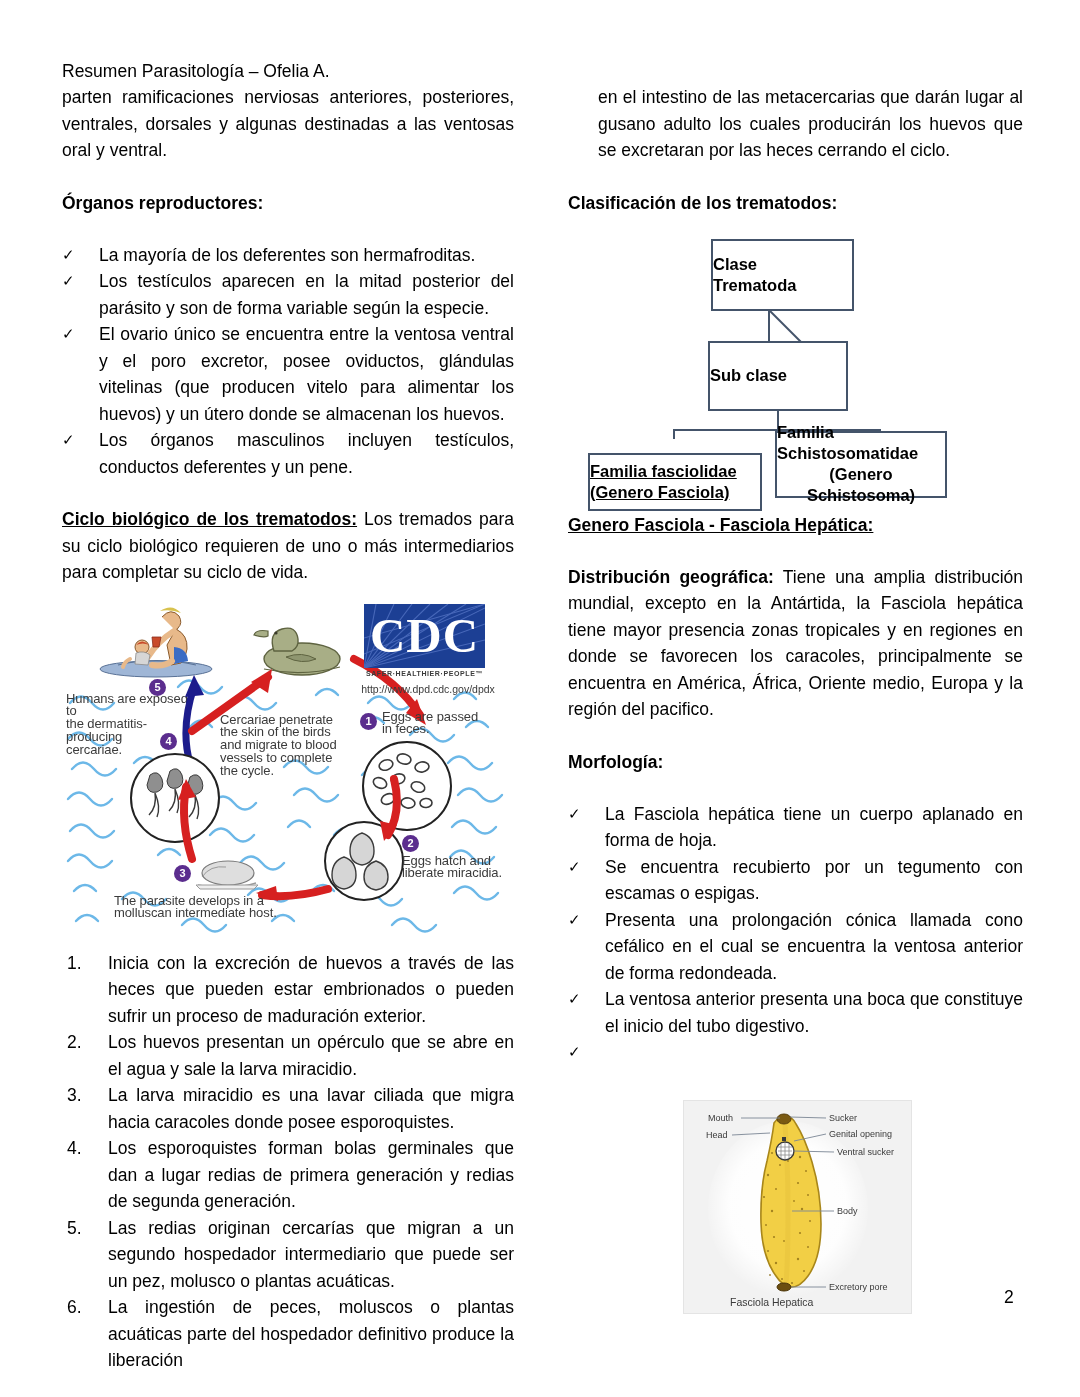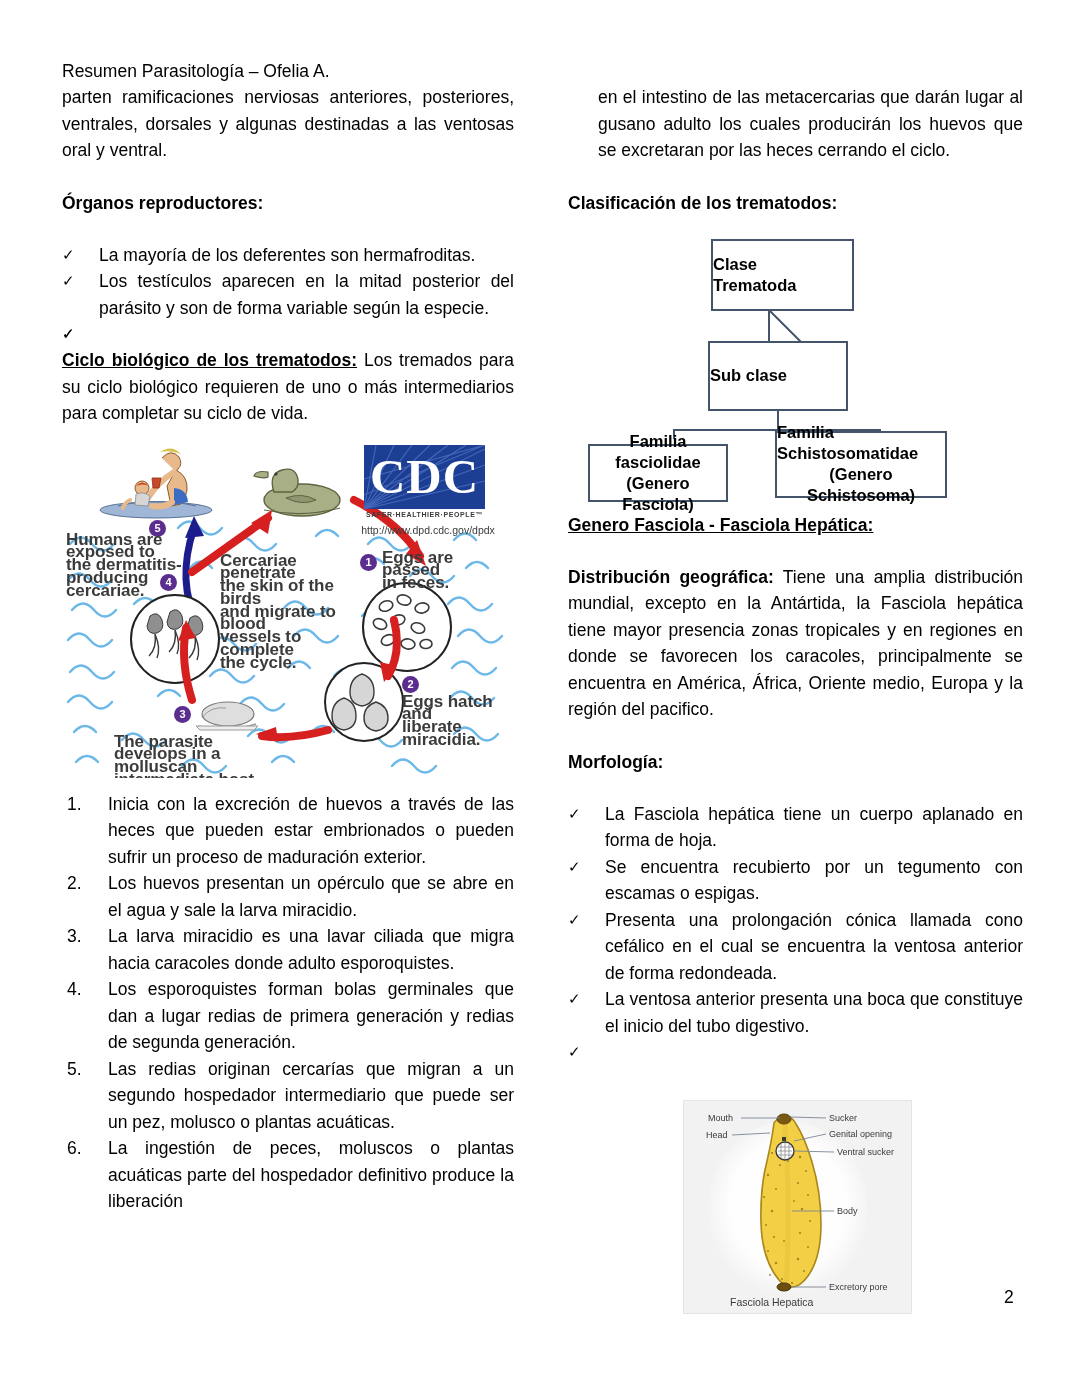--- a/index.html
+++ b/index.html
@@ -116,21 +116,21 @@
     font-weight: bold;
     line-height: 21px;
     text-align: center;
     display: flex;
     align-items: flex-start;
     justify-content: center;
     flex-direction: column;
   }
   #box-clase     { left: 143px; top: 10px;  width: 143px; height: 72px; }
   #box-subclase  { left: 140px; top: 112px; width: 140px; height: 70px; }
-  #box-fam1      { left: 20px;  top: 215px; width: 140px; height: 58px; }
+  #box-fam1      { left: 20px;  top: 224px; width: 174px; height: 58px; text-decoration: underline; }
   #box-fam2      { left: 207px; top: 202px; width: 172px; height: 67px; }
   .fline {
     position: absolute;
     background: #44546a;
   }
   #conn-diag {
     position: absolute;
     left: 200px;
     top: 80px;
     width: 34px;
@@ -147,24 +147,24 @@
     position: relative;
     width: 447px;
     height: 338px;
     background: #ffffff;
     overflow: hidden;
   }
   #cdc-figure svg { display: block; }
   .cdc-cap {
     position: absolute;
     font-family: "Liberation Sans", sans-serif;
-    font-size: 17px;
+    font-size: 13px;
     line-height: 12.8px;
     color: #3b3b3b;
-    font-weight: bold;
+    font-weight: normal;
     letter-spacing: -0.1px;
   }
   .cdc-num {
     position: absolute;
     width: 17px; height: 17px;
     border-radius: 50%;
     background: #5b2d8e;
     color: #ffffff;
     font-size: 11px;
     font-weight: bold;
@@ -247,22 +247,22 @@
 
     <div class="spacer-md"></div>
 
     <div class="heading">Órganos reproductores:</div>
 
     <div class="spacer-md"></div>
 
     <ul class="check-list">
       <li><span class="tick">✓</span><span>La mayoría de los deferentes son hermafroditas.</span></li>
       <li><span class="tick">✓</span><span>Los testículos aparecen en la mitad posterior del parásito y son de forma variable según la especie.</span></li>
-      <li><span class="tick">✓</span></li>
-      <li><span class="tick">✓</span></li>
+      <li><span class="tick">✓</span><span>El ovario único se encuentra entre la ventosa ventral y el poro excretor, posee oviductos, glándulas vitelinas (que producen vitelo para alimentar los huevos) y un útero donde se almacenan los huevos.</span></li>
+      <li><span class="tick">✓</span><span>Los órganos masculinos incluyen testículos, conductos deferentes y un pene.</span></li>
     </ul>
 
     <div class="spacer-md"></div>
 
     <p class="body-text"><span class="heading heading-ul" style="display:inline;">Ciclo biológico de los trematodos:</span><span> Los tremados para su ciclo biológico requieren de uno o más intermediarios para completar su ciclo de vida.</span></p>
 
     <div class="spacer-sm"></div>
 
     <div id="cdc-figure">
 
@@ -456,21 +456,21 @@
       <div id="cdc-tag">SAFER·HEALTHIER·PEOPLE™</div>
       <div id="cdc-url">http://www.dpd.cdc.gov/dpdx</div>
 
     </div>
 
     <div class="spacer-sm"></div>
 
     <ol class="num-list">
       <li><span class="num">1.</span><span>Inicia con la excreción de huevos a través de  las heces que pueden estar embrionados o pueden sufrir un proceso de maduración exterior.</span></li>
       <li><span class="num">2.</span><span>Los huevos presentan un opérculo que se abre en el agua y sale la larva miracidio.</span></li>
-      <li><span class="num">3.</span><span>La larva miracidio es una lavar ciliada que migra hacia caracoles donde adulto esporoquistes.</span></li>
+      <li><span class="num">3.</span><span>La larva miracidio es una lavar ciliada que migra hacia caracoles donde posee esporoquistes.</span></li>
       <li><span class="num">4.</span><span>Los esporoquistes forman bolas germinales que dan a lugar redias de primera generación y redias de segunda generación.</span></li>
       <li><span class="num">5.</span><span>Las redias originan cercarías que migran a  un segundo hospedador intermediario que puede ser un pez, molusco o plantas acuáticas.</span></li>
       <li><span class="num">6.</span><span>La ingestión de peces, moluscos o plantas acuáticas parte del hospedador definitivo produce la liberación</span></li>
     </ol>
 
   </div>
 
   <div class="col" id="col-right" style="top:84px;">
 
     <p class="body-text" style="padding-left:30px;">en el intestino de las metacercarias que darán lugar al gusano adulto los cuales producirán los huevos que se excretaran por las heces cerrando el ciclo.</p>

